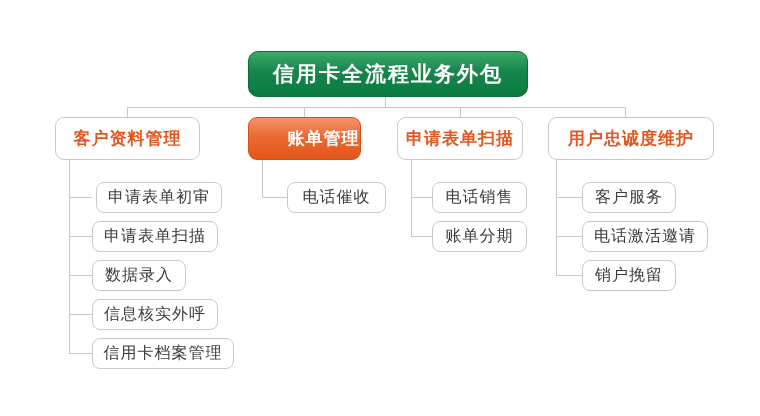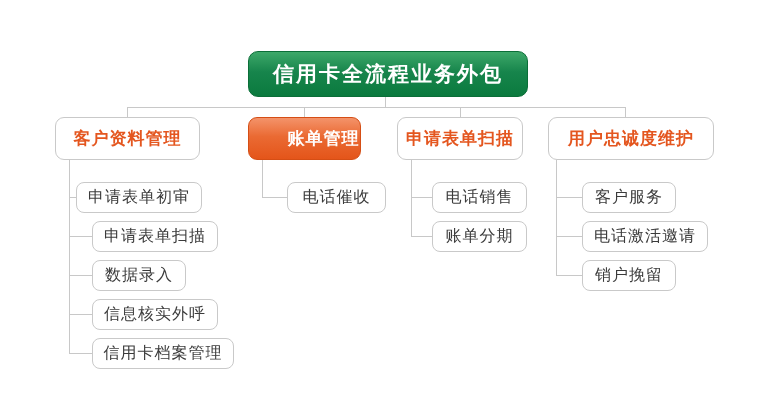--- a/index.html
+++ b/index.html
@@ -87,21 +87,21 @@
       <polyline points="556,197.5 582,197.5" fill="none" stroke="#c8c8c8" stroke-width="1" shape-rendering="crispEdges"></polyline>
       <polyline points="556,236.5 582,236.5" fill="none" stroke="#c8c8c8" stroke-width="1" shape-rendering="crispEdges"></polyline>
       <polyline points="556,275.5 582,275.5" fill="none" stroke="#c8c8c8" stroke-width="1" shape-rendering="crispEdges"></polyline>
     </svg>
 <div class="node node-root" style="left: 248px; top: 51px; width: 280px; height: 46px;">
       <span>信用卡全流程业务外包</span>
     </div>
     <div class="node node-branch" style="left: 55px; top: 117px; width: 145px; height: 43px;">
       <span>客户资料管理</span>
     </div>
-    <div class="node node-child" style="left: 76px; top: 182px; width: 126px; height: 31px;">
+    <div class="node node-child" style="left: 96px; top: 182px; width: 126px; height: 31px;">
       <span>申请表单初审</span>
     </div>
     <div class="node node-child" style="left: 92px; top: 221px; width: 126px; height: 31px;">
       <span>申请表单扫描</span>
     </div>
     <div class="node node-child" style="left: 92px; top: 260px; width: 94px; height: 31px;">
       <span>数据录入</span>
     </div>
     <div class="node node-child" style="left: 92px; top: 299px; width: 126px; height: 31px;">
       <span>信息核实外呼</span>

